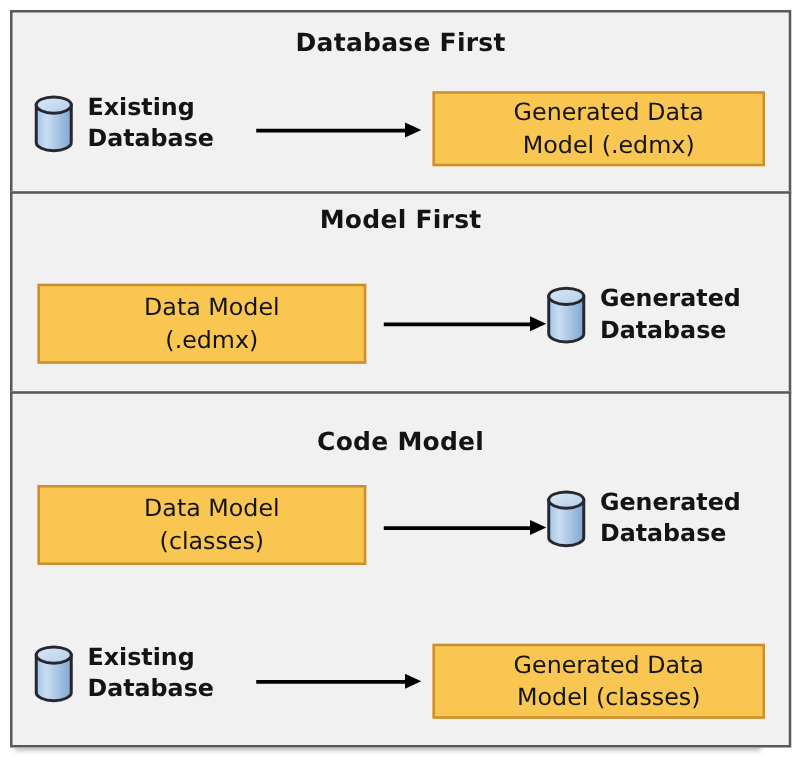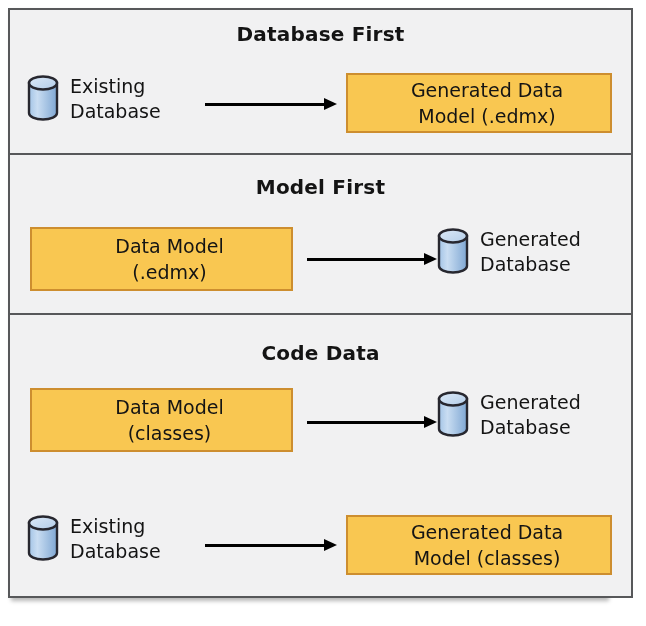--- a/index.html
+++ b/index.html
@@ -26,26 +26,26 @@
   .panel-model-first { height: 162px; margin-top: -2px; }
   .panel-code-first { height: 285px; margin-top: -2px; }
 
   .panel-title {
     position: absolute; left: 0; right: 0;
     text-align: center;
     font-size: 20px; font-weight: bold;
     letter-spacing: 0.2px;
   }
   .panel-db-first .panel-title { top: 12px; }
-  .panel-model-first .panel-title { top: 20px; }
+  .panel-model-first .panel-title { top: 8px; }
   .panel-code-first .panel-title { top: 26px; }
 
   .entity {
     position: absolute;
-    display: flex; gap: 9px;
+    display: flex; align-items: center; gap: 9px; font-weight: bold;
   }
   .entity-label {
     font-size: 19px; line-height: 25px;
     white-space: pre-line;
   }
   .db-icon { flex: 0 0 auto; display: block; }
 
   .flow-box {
     position: absolute;
     display: flex; align-items: center; justify-content: center;
@@ -152,21 +152,21 @@
       <svg class="db-icon" width="36" height="48" viewBox="0 0 36 48">
         <path d="M4 9 v30 a14 6.5 0 0 0 28 0 v-30 z" fill="url(#cylBody)" stroke="var(--cyl-outline, #27272f)" stroke-width="2.4"></path>
         <ellipse cx="18" cy="9" rx="14" ry="6.5" fill="url(#cylTop)" stroke="var(--cyl-outline, #27272f)" stroke-width="2.4"></ellipse>
       </svg>
       <span class="entity-label">Generated
 Database</span>
     </div>
   </section>
 
   <section class="panel panel-code-first">
-    <h2 class="panel-title">Code Data</h2>
+    <h2 class="panel-title">Code Model</h2>
 
     <div class="flow-box flow-box-classes">Data Model
 (classes)</div>
 
     <div class="arrow arrow-flow1">
       <div class="arrow-shaft"></div>
       <div class="arrow-head"></div>
     </div>
 
     <div class="entity entity-target">

